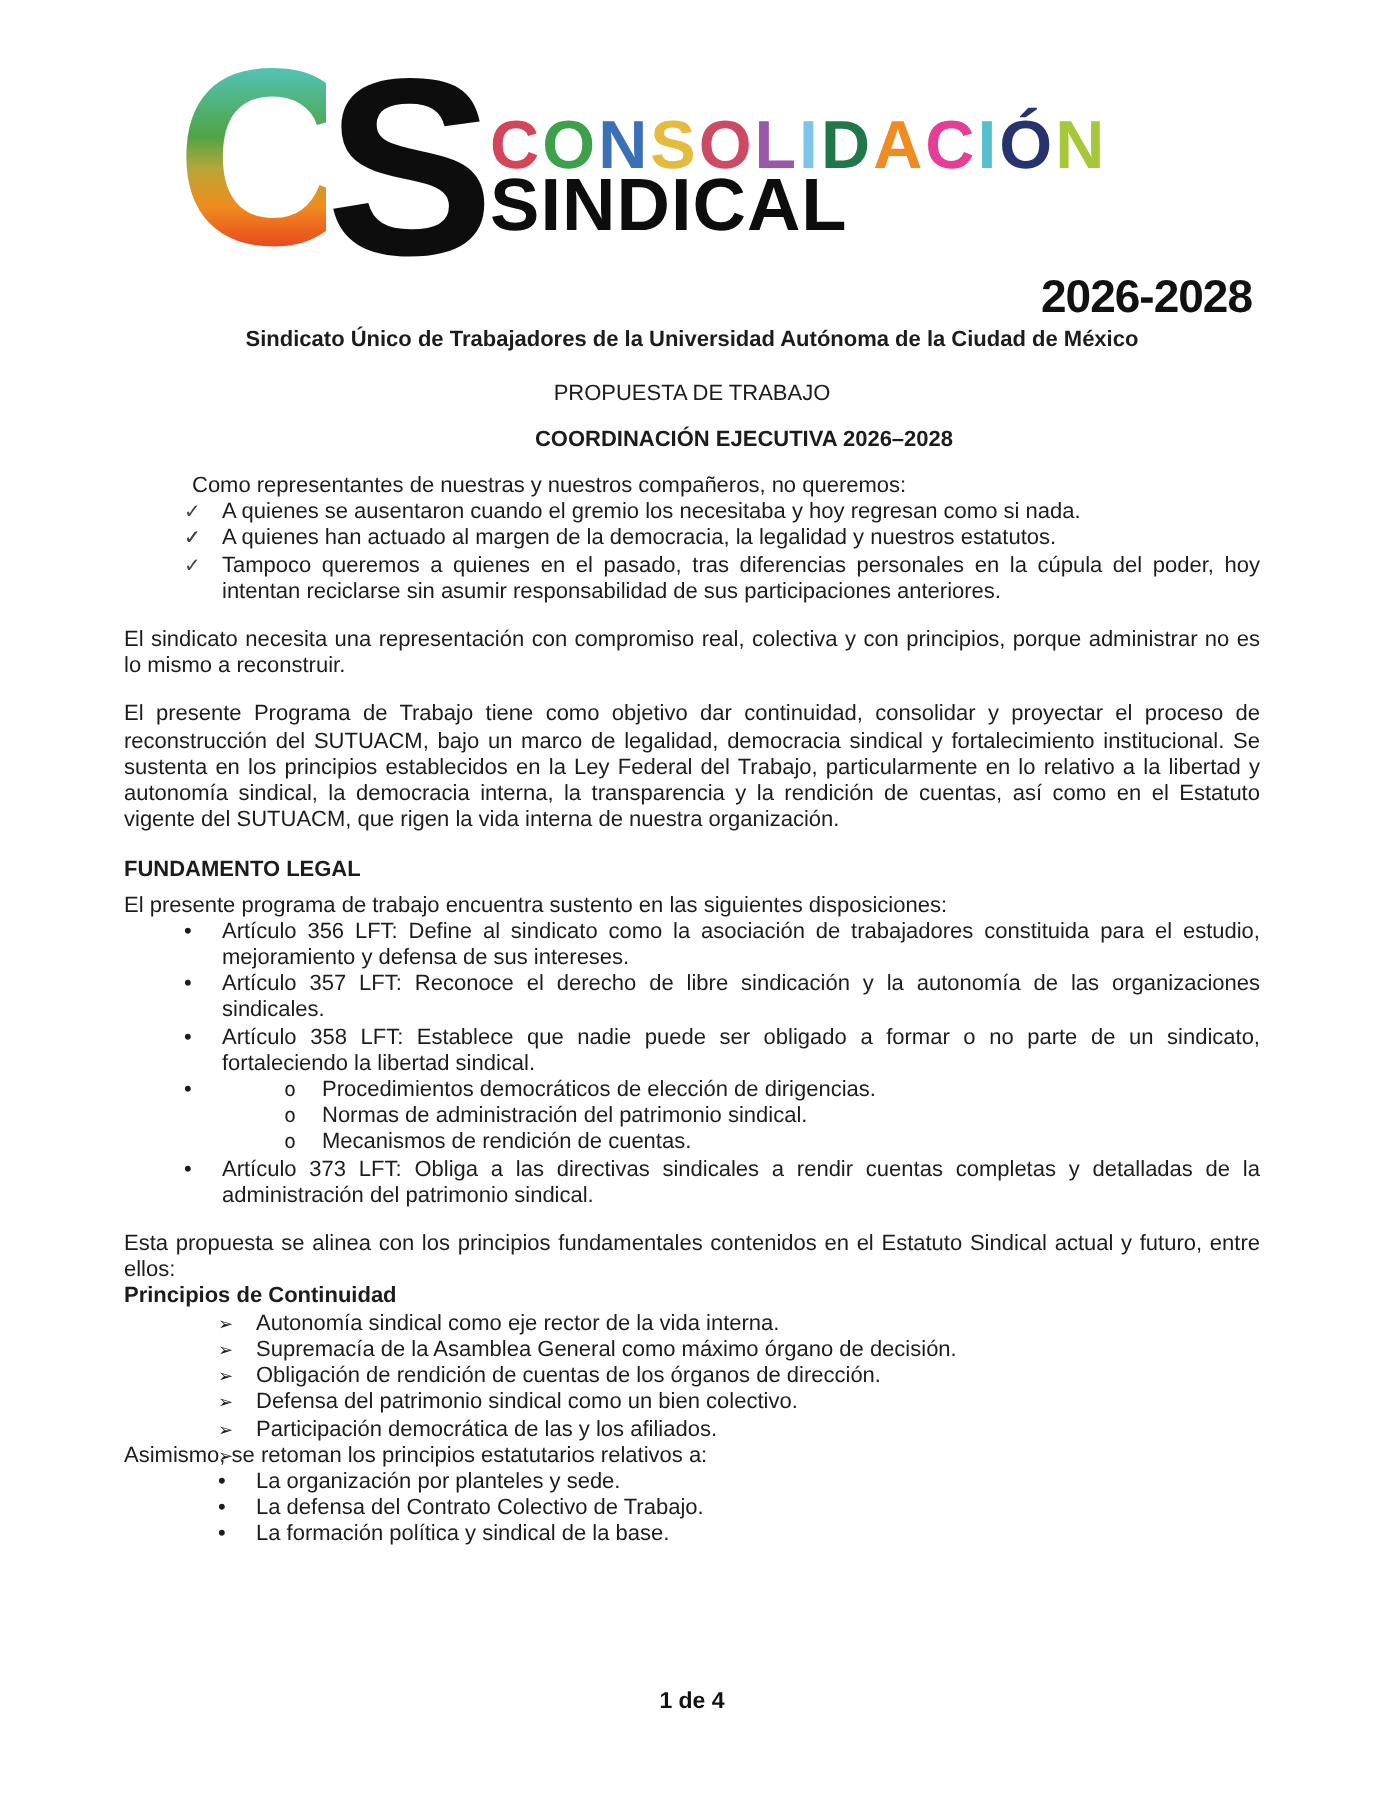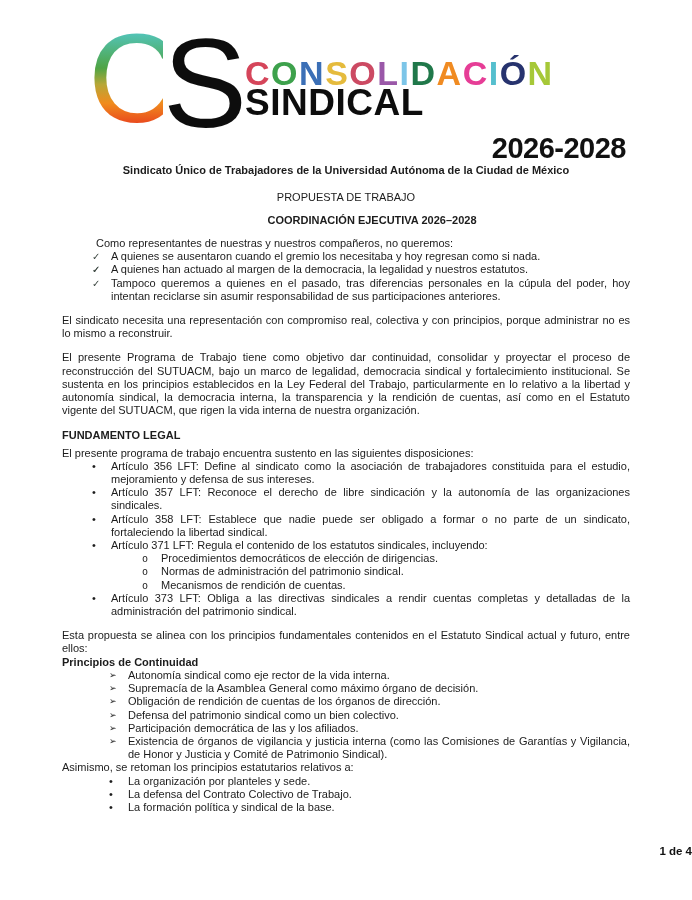--- a/index.html
+++ b/index.html
@@ -4,32 +4,32 @@
 <style>
   html,body{margin:0;padding:0;background:#e8e8e8;}
   .page{
     position:relative;width:692px;height:900px;margin:0 auto;background:#ffffff;
     font-family:"Liberation Sans",sans-serif;font-size:11px;line-height:13.2px;color:#1c1c1c;
     overflow:hidden;
   }
   .center{text-align:center}
   
   .logo-row{position:absolute;top:24px;left:88px;display:flex;align-items:flex-start;}
-  .cs-mark{font-weight:normal;font-size:126px;line-height:110px;letter-spacing:-16px;white-space:nowrap;}
+  .cs-mark{font-weight:bold;font-size:126px;line-height:110px;letter-spacing:-16px;white-space:nowrap;}
   .cs-c{
     display:inline-block;
     background-clip:text;-webkit-background-clip:text;
     color:transparent;
   }
   .cs-s{display:inline-block;color:#0d0d0d;position:relative;top:5px;}
   .wordmark{margin-left:14px;padding-top:36px;white-space:nowrap;}
   .wm-line1{font-weight:bold;font-size:34px;line-height:26px;letter-spacing:1.5px;}
   .wm-line2{font-weight:bold;font-size:37px;line-height:34px;letter-spacing:0.5px;color:#0d0d0d;}
   
-  .period{position:absolute;top:137px;right:66px;font-weight:bold;font-size:29px;line-height:23px;letter-spacing:-0.5px;color:#111;}
+  .period{position:absolute;top:137px;right:66px;font-weight:bold;font-size:23px;line-height:23px;letter-spacing:-0.5px;color:#111;}
   .org{position:absolute;top:164px;left:0;width:100%;font-weight:bold;}
   .title1{position:absolute;top:191px;left:0;width:100%;font-weight:normal;}
   .title2{position:absolute;top:214px;left:0;width:100%;font-weight:bold;padding-left:26px;}
   
   .body{position:absolute;top:237px;left:62px;width:568px;}
   .par{text-align:justify;margin:0;}
   .indent1{padding-left:34px;}
   .gap{height:11px;}
   .gap-lg{height:12px;}
   .gap-xs{height:4px;}
@@ -37,21 +37,21 @@
   .mk{position:absolute;top:0;}
   .li1{padding-left:49px}.li1 .mk{left:30px}
   .li2{padding-left:99px}.li2 .mk{left:80px}
   .li3{padding-left:66px}.li3 .mk{left:47px}
   .mk-check{font-size:10px;color:#3f4a44;}
   .mk-bullet{font-size:11px;color:#1c1c1c;}
   .mk-circle{font-family:"DejaVu Sans Mono",monospace;font-size:10px;color:#1c1c1c;}
   .mk-arrow{font-size:9px;color:#1c1c1c;}
   .heading{font-weight:bold;text-align:left;}
   
-  .pagenum{position:absolute;top:845px;left:0;width:100%;text-align:right;font-weight:bold;font-size:11.5px;color:#111;}
+  .pagenum{position:absolute;top:845px;left:0;width:100%;text-align:center;font-weight:bold;font-size:11.5px;color:#111;}
 </style>
 </head>
 <body>
 
 <div class="page">
 
   <div class="logo-row">
     <div class="cs-mark">
       <span class="cs-c" style="background-image: linear-gradient(rgb(83, 198, 192) 6%, rgb(79, 164, 69) 40%, rgb(183, 167, 55) 55%, rgb(240, 140, 30) 72%, rgb(232, 60, 29) 94%);">C</span><span class="cs-s">S</span>
     </div>
@@ -107,21 +107,20 @@
     <div class="li li1">
       <span class="mk mk-bullet">•</span>
       <span>Artículo 357 LFT: Reconoce el derecho de libre sindicación y la autonomía de las organizaciones sindicales.</span>
     </div>
     <div class="li li1">
       <span class="mk mk-bullet">•</span>
       <span>Artículo 358 LFT: Establece que nadie puede ser obligado a formar o no parte de un sindicato, fortaleciendo la libertad sindical.</span>
     </div>
     <div class="li li1">
       <span class="mk mk-bullet">•</span>
-      <span>Artículo 371 LFT: Regula el contenido de los estatutos sindicales, incluyendo:</span>
     </div>
     <div class="li li2">
       <span class="mk mk-circle">o</span>
       <span>Procedimientos democráticos de elección de dirigencias.</span>
     </div>
     <div class="li li2">
       <span class="mk mk-circle">o</span>
       <span>Normas de administración del patrimonio sindical.</span>
     </div>
     <div class="li li2">
@@ -152,21 +151,20 @@
     <div class="li li3">
       <span class="mk mk-arrow">➢</span>
       <span>Defensa del patrimonio sindical como un bien colectivo.</span>
     </div>
     <div class="li li3">
       <span class="mk mk-arrow">➢</span>
       <span>Participación democrática de las y los afiliados.</span>
     </div>
     <div class="li li3">
       <span class="mk mk-arrow">➢</span>
-      <span>Existencia de órganos de vigilancia y justicia interna (como las Comisiones de Garantías y Vigilancia, de Honor y Justicia y Comité de Patrimonio Sindical).</span>
     </div>
 
     <p class="par">Asimismo, se retoman los principios estatutarios relativos a:</p>
 
     <div class="li li3">
       <span class="mk mk-bullet">•</span>
       <span>La organización por planteles y sede.</span>
     </div>
     <div class="li li3">
       <span class="mk mk-bullet">•</span>

